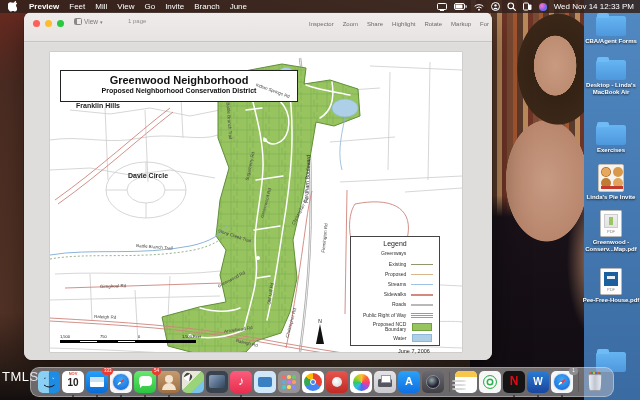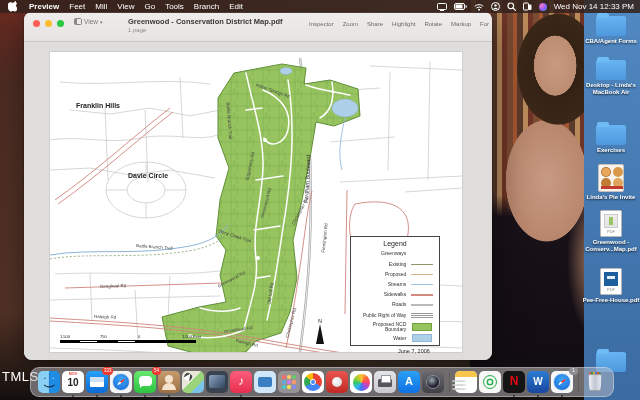--- a/index.html
+++ b/index.html
@@ -201,23 +201,23 @@
   <span class="apple">
     <svg width="9" height="11" viewBox="0 0 12 14">
         <path fill="#fff" d="M8.3 0.6c0.1 0.9-0.3 1.8-0.8 2.4C7 3.7 6.1 4.2 5.3 4.1 5.2 3.2 5.6 2.4 6.1 1.8 6.7 1.1 7.6 0.7 8.3 0.6zM10.9 10.4c-0.4 0.9-0.6 1.3-1.1 2-0.7 1-1.7 2.3-2.9 2.3-1.1 0-1.4-0.7-2.8-0.7-1.4 0-1.7 0.7-2.8 0.7C0.1 14.7-0.8 13.5-1.5 12.5-3.4 9.6-3.6 6.2-2.4 4.4-1.6 3.1-0.3 2.4 0.9 2.4c1.2 0 2 0.7 3 0.7 1 0 1.6-0.7 3-0.7 1.1 0 2.2 0.6 3 1.6-2.6 1.4-2.2 5.1 1 6.4z" transform="translate(2.5,-1)"></path>
       </svg>
   </span>
   <span class="mitem app-menu">Preview</span>
   <span class="mitem">Feet</span>
   <span class="mitem">Mill</span>
   <span class="mitem">View</span>
   <span class="mitem">Go</span>
-  <span class="mitem">Tools</span>
+  <span class="mitem">Invite</span>
   <span class="mitem">Branch</span>
-  <span class="mitem">Edit</span>
+  <span class="mitem">June</span>
   <span class="spacer"></span>
   <span class="status-icons">
     <svg width="10" height="8" viewBox="0 0 10 8">
         <rect x="0.5" y="0.5" width="9" height="6" rx="1" fill="none" stroke="#fff" stroke-width="1"></rect>
         <rect x="3" y="7" width="4" height="1" fill="#fff"></rect>
       </svg>
     <svg width="13" height="7" viewBox="0 0 13 7">
         <rect x="0.5" y="0.5" width="10" height="6" rx="1.5" fill="none" stroke="#fff" stroke-width="1"></rect>
         <rect x="1.5" y="1.5" width="7" height="4" rx="0.5" fill="#fff"></rect>
         <rect x="11.5" y="2.2" width="1.2" height="2.6" rx="0.6" fill="#fff"></rect>
@@ -250,21 +250,20 @@
       <span class="light red"></span>
       <span class="light yellow"></span>
       <span class="light green"></span>
     </span>
     <span class="view-btn">
       <span class="grid-ic"></span>
       <span>View</span>
       <span style="font-size:5px;">▾</span>
     </span>
     <span class="doc-title">
-      <div class="t">Greenwood - Conservation District Map.pdf</div>
       <div class="s">1 page</div>
     </span>
     <span class="pv-toolbar">
       <span>Inspector</span>
       <span>Zoom</span>
       <span>Share</span>
       <span>Highlight</span>
       <span>Rotate</span>
       <span>Markup</span>
       <span>Form Filling</span>
@@ -348,20 +347,24 @@
           <path d="M282,30 C285,48 280,60 270,66"></path>
         </g>
         <circle cx="215" cy="88" r="2" fill="#fff"></circle>
         <circle cx="208" cy="206" r="2" fill="#fff"></circle>
         <circle cx="140" cy="284" r="2" fill="#fff"></circle>
 
         <ellipse cx="295" cy="56" rx="13" ry="9" fill="#aecfe8" stroke="#8fb8d8" stroke-width="0.6"></ellipse>
         <ellipse cx="236" cy="19" rx="6" ry="3.5" fill="#aecfe8" stroke="#8fb8d8" stroke-width="0.5"></ellipse>
       </svg>
 
+      <div class="map-titlebox">
+        <div class="mt">Greenwood Neighborhood</div>
+        <div class="ms">Proposed Neighborhood Conservation District</div>
+      </div>
 
       <div class="area-label" style="left:22px; top:50px; width:52px;">Franklin Hills</div>
       <div class="area-label" style="left:76px; top:120px; width:44px;">Davie Circle</div>
 
       <span class="map-label" style="left:206px; top:30px; transform:rotate(20deg);">Indian Springs Rd</span>
       <span class="map-label" style="left:178px; top:48px; transform:rotate(86deg);">Battle Branch Trail</span>
       <span class="map-label" style="left:197px; top:126px; transform:rotate(-78deg);">Sugarberry Rd</span>
       <span class="map-label" style="left:212px; top:163px; transform:rotate(-75deg);">Greenwood Rd</span>
       <span class="map-label big" style="left:256px; top:148px; transform:rotate(-87deg);">Fordham Boulevard</span>
       <span class="map-label" style="left:243px; top:170px; transform:rotate(-62deg);">Christopher Rd</span>

